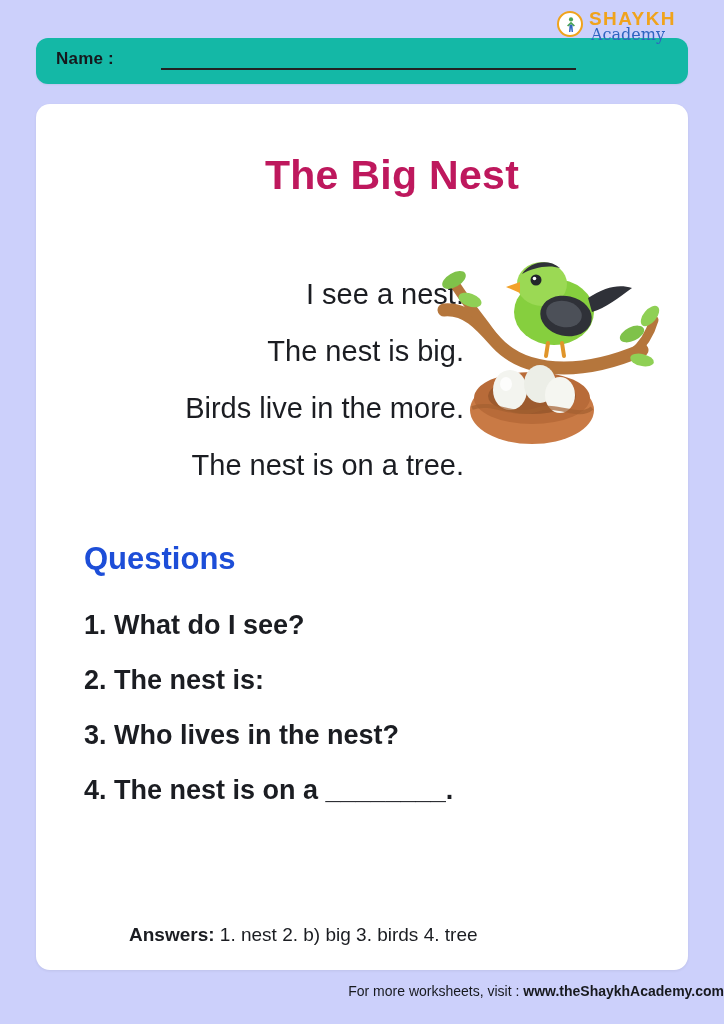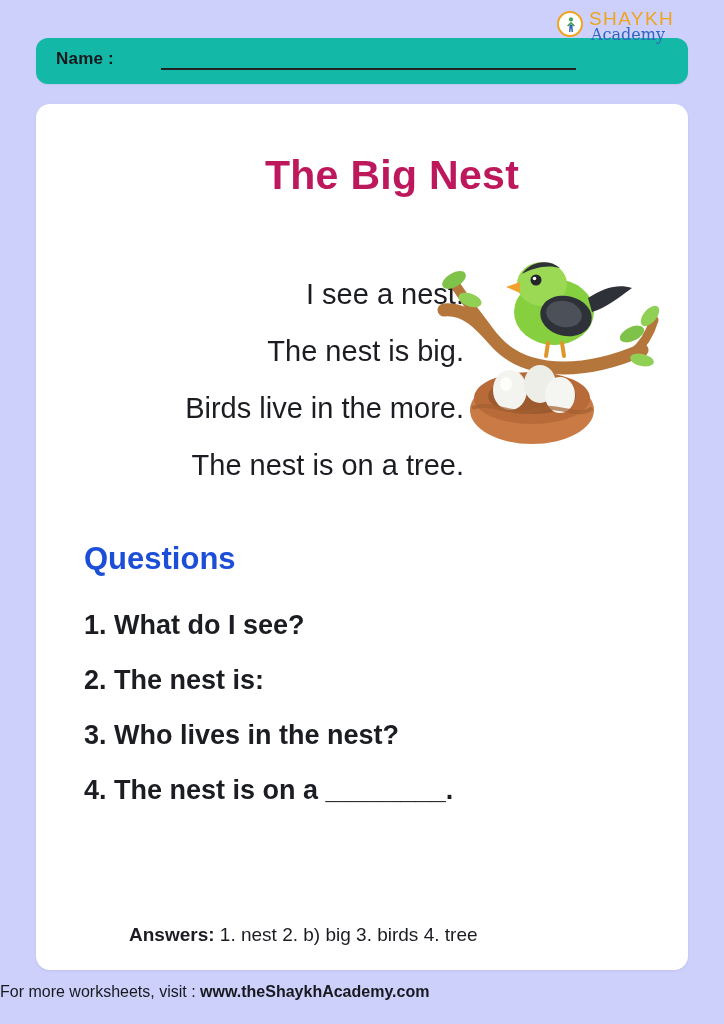--- a/index.html
+++ b/index.html
@@ -74,21 +74,21 @@
     left: 6px;
     top: 4px;
     width: 12px;
     height: 16px;
   }
   .logo-text-main {
     position: absolute;
     left: 32px;
     top: 2px;
     font-size: 19px;
-    font-weight: 400;
+    font-weight: 700;
     color: #f0a31c;
     letter-spacing: 1.4px;
   }
   .logo-text-sub {
     position: absolute;
     left: 34px;
     top: 19px;
     font-size: 16px;
     color: #2f64c0;
     font-family: "DejaVu Serif", serif;
@@ -184,22 +184,22 @@
     font-weight: 700;
     margin-left: 45px;
   }
 
   
   .footer {
     position: absolute;
     left: 0;
     top: 983px;
     width: 724px;
-    text-align: left;
-    font-size: 16px;
+    text-align: right;
+    font-size: 14px;
     color: #17191e;
   }
   .footer .site {
     font-weight: 700;
   }
 </style>
 </head>
 <body>
 
 <div class="page">

